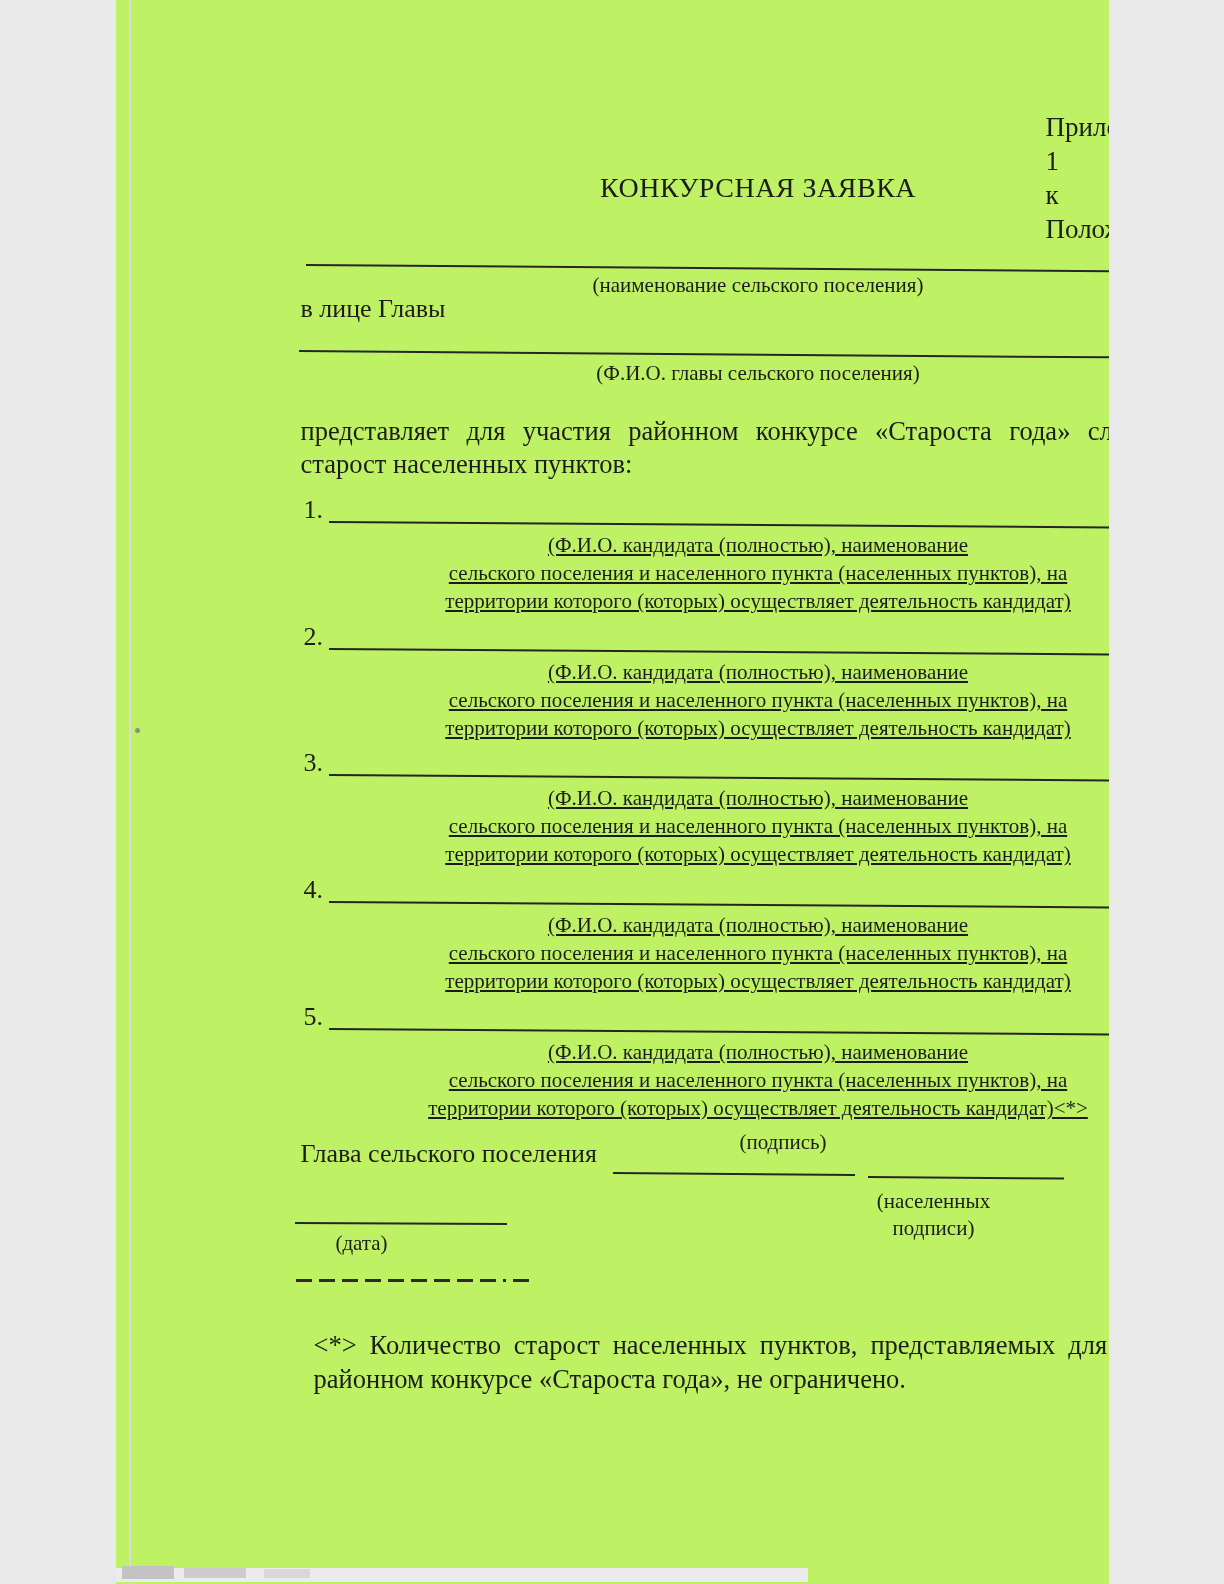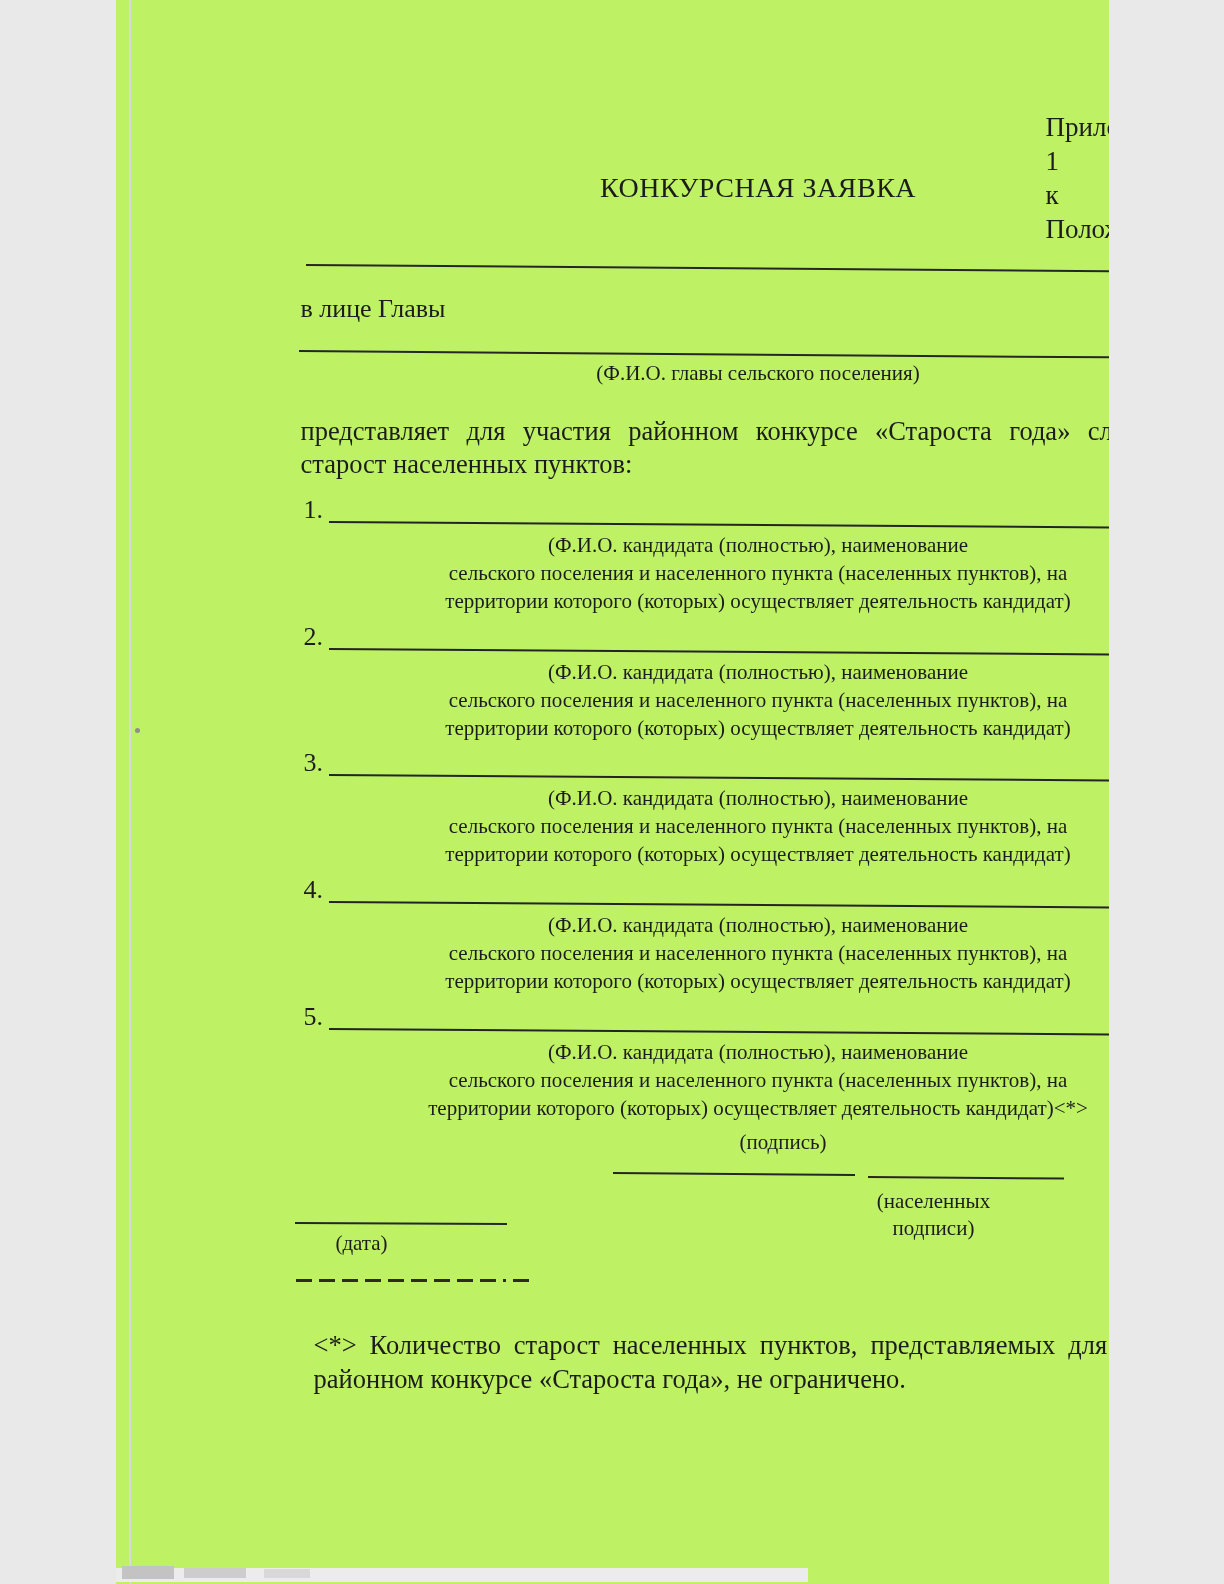--- a/index.html
+++ b/index.html
@@ -28,21 +28,21 @@
   .cap{position:absolute;font-size:21px;line-height:27px;text-align:center;}
   .body-text{font-size:26px;text-align:right;}
   .para{position:absolute;left:185px;width:918px;margin:0;font-size:26.5px;line-height:33px;
         text-align:justify;}
   
   .item{position:absolute;left:185px;width:915px;height:118px;}
   .item .num{position:absolute;left:3px;top:0;font-size:26px;}
   .item .item-rule{position:absolute;left:28px;right:4px;top:26px;height:0;
                    border-top:2.5px solid #242424;transform:rotate(.4deg);transform-origin:0 50%;}
   .item .item-caption{position:absolute;left:0;right:0;top:36px;text-align:center;
-                      font-size:21px;line-height:28px;}
+                      font-size:21px;line-height:28px;text-decoration:underline;}
   
   .sig-label{position:absolute;left:185px;top:1139px;font-size:26px;}
   .sig-rule-a{left:497px;top:1172px;width:242px;}
   .sig-rule-b{left:752px;top:1176px;width:196px;}
   .sig-cap-a{left:585px;top:1129px;width:165px;}
   .sig-cap-b{left:718px;top:1188px;width:200px;}
   .date-rule{left:179px;top:1222px;width:212px;transform:rotate(.3deg);}
   .date-cap{left:196px;top:1230px;width:100px;}
   
   .dashes{position:absolute;left:180px;top:1279px;width:210px;height:3px;
@@ -64,20 +64,21 @@
   <div class="scan-dot"></div>
 
   <div class="appendix">
     <div>Приложение 1</div>
     <div>к Положению</div>
   </div>
 
   <h1 class="doc-title">КОНКУРСНАЯ ЗАЯВКА</h1>
 
   <div class="rule" style="left:190px;top:264px;width:900px;"></div>
+  <div class="cap" style="left:185px;top:272px;width:915px;">(наименование сельского поселения)</div>
 
   <div class="body-text" style="position:absolute;left:185px;top:294px;">в лице Главы</div>
 
   <div class="rule" style="left:183px;top:350px;width:902px;"></div>
   <div class="cap" style="left:185px;top:360px;width:915px;">(Ф.И.О. главы сельского поселения)</div>
 
   <p class="para" style="top:415px;">представляет для участия районном конкурсе «Староста года» следующих старост населенных пунктов:</p>
 
   <div class="item" style="top:495px;">
     <span class="num">1.</span>
@@ -122,20 +123,21 @@
   <div class="item" style="top:1002px;">
     <span class="num">5.</span>
     <div class="item-rule"></div>
     <div class="item-caption">
       <div>(Ф.И.О. кандидата (полностью), наименование</div>
       <div>сельского поселения и населенного пункта (населенных пунктов), на</div>
       <div>территории которого (которых) осуществляет деятельность кандидат)&lt;*&gt;</div>
     </div>
   </div>
 
+  <div class="sig-label">Глава сельского поселения</div>
   <div class="rule sig-rule-a"></div>
   <div class="rule sig-rule-b"></div>
   <div class="cap sig-cap-a">(подпись)</div>
   <div class="cap sig-cap-b">(населенных подписи)</div>
 
   <div class="rule date-rule"></div>
   <div class="cap date-cap">(дата)</div>
 
   <div class="dashes"></div>
   <div class="dash-last"></div>

